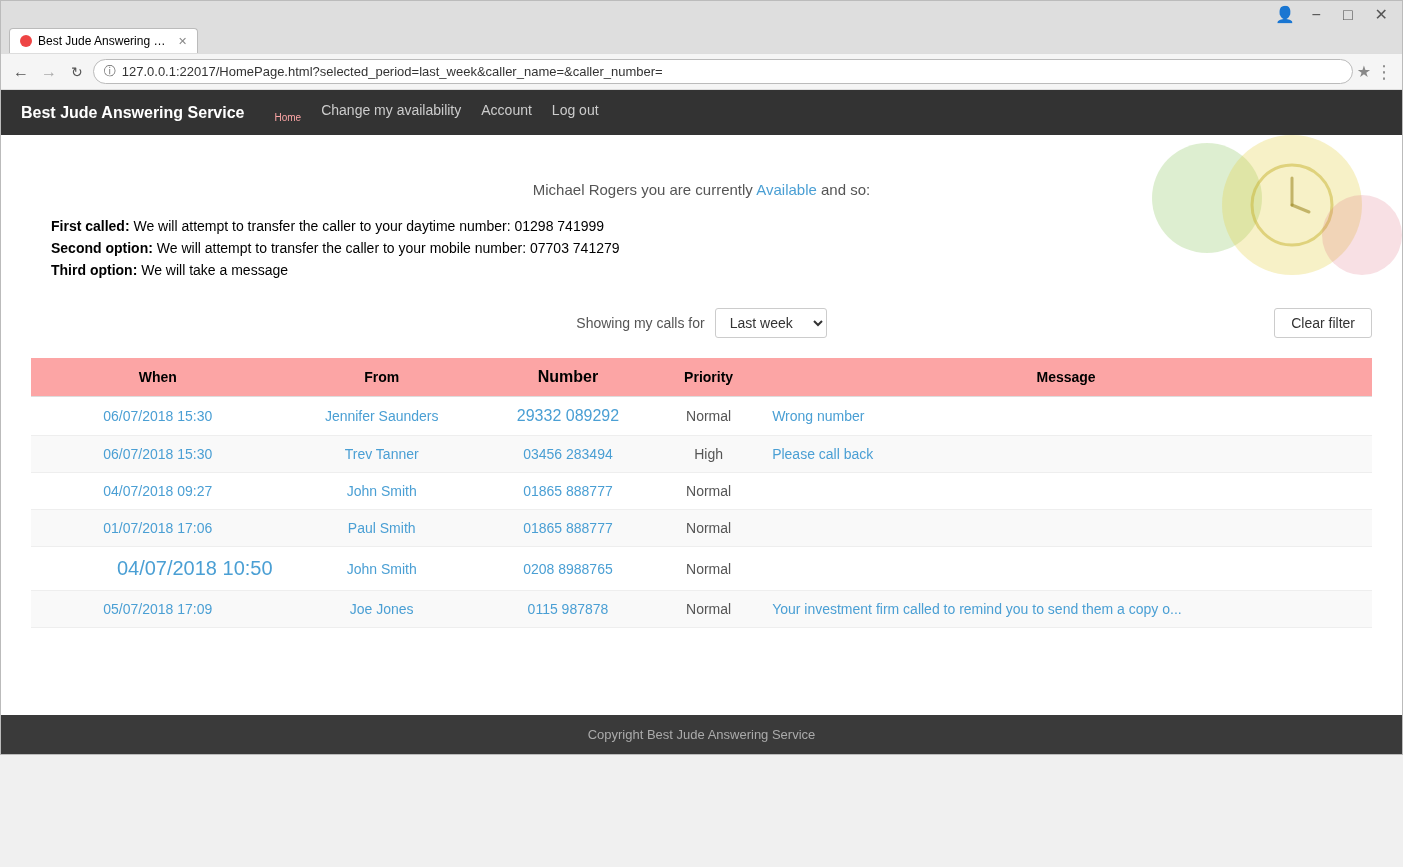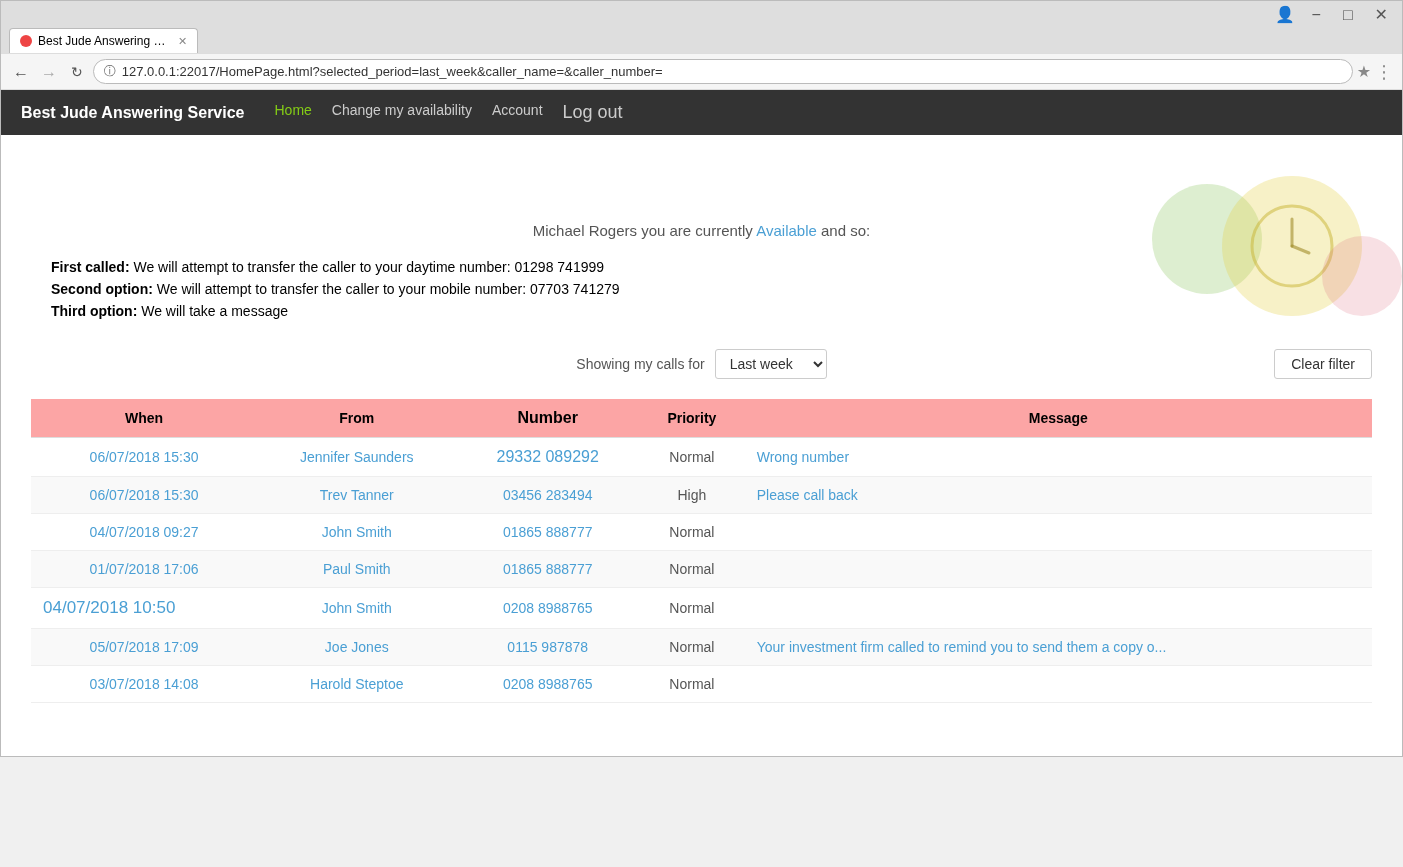--- a/index.html
+++ b/index.html
@@ -36,28 +36,28 @@
     </div>
     <button style="background:none;border:none;cursor:pointer;font-size:16px;color:#888;">★</button>
     <button style="background:none;border:none;cursor:pointer;font-size:18px;color:#888; letter-spacing:1px;">⋮</button>
   </div>
 
   <div style="background:#fff;">
 
     <div style="background:#333; color:#fff; padding:12px 20px; display:flex; align-items:center; gap:30px;">
       <span style="font-size:16px; font-weight:bold;">Best Jude Answering Service</span>
       <nav style="display:flex; gap:20px;">
-        <a style="color:#84cc16; text-decoration:none; font-size:14px; cursor:pointer;">Home</a>
+        <a style="color:#fca5a5; text-decoration:none; font-size:10px; cursor:pointer;margin-top:10px;">Home</a>
         <a style="color:#ccc; text-decoration:none; font-size:14px; cursor:pointer;">Change my availability</a>
         <a style="color:#ccc; text-decoration:none; font-size:14px; cursor:pointer;">Account</a>
-        <a style="color:#ccc; text-decoration:none; font-size:18px; cursor:pointer;">Log out</a>
+        <a style="color:#ccc; text-decoration:none; font-size:14px; cursor:pointer;">Log out</a>
       </nav>
     </div>
 
-    <div style="background:#fff; padding:36px 30px; position:relative; overflow:hidden; min-height:580px;margin-top:41px;">
+    <div style="background:#fff; padding:36px 30px; position:relative; overflow:hidden; min-height:580px;">
 
       <div style="position:absolute; right:140px; top:8px; width:110px; height:110px; border-radius:50%; background:rgba(144,200,100,0.3);"></div>
       <div style="position:absolute; right:40px; top:0; width:140px; height:140px; border-radius:50%; background:rgba(230,210,70,0.3); display:flex; align-items:center; justify-content:center;">
 
         <svg width="90" height="90" viewBox="0 0 90 90">
           <circle cx="45" cy="45" r="40" fill="none" stroke="rgba(200,180,50,0.5)" stroke-width="3"></circle>
           <line x1="45" y1="45" x2="45" y2="18" stroke="rgba(160,140,40,0.6)" stroke-width="3" stroke-linecap="round"></line>
           <line x1="45" y1="45" x2="62" y2="52" stroke="rgba(160,140,40,0.6)" stroke-width="3" stroke-linecap="round"></line>
         </svg>
       </div>
@@ -129,40 +129,36 @@
               <td style="padding: 10px 12px; text-align: left; border-bottom: 1px solid rgb(238, 238, 238); font-size: 14px; color: rgb(85, 85, 85); cursor: default;"></td>
             </tr>
             <tr style="background: rgb(249, 249, 249);">
               <td style="padding: 10px 12px; text-align: center; border-bottom: 1px solid rgb(238, 238, 238); font-size: 14px; color: rgb(74, 159, 212); cursor: pointer;">01/07/2018 17:06</td>
               <td style="padding: 10px 12px; text-align: center; border-bottom: 1px solid rgb(238, 238, 238); font-size: 14px; color: rgb(74, 159, 212); cursor: pointer;">Paul Smith</td>
               <td style="padding: 10px 12px; text-align: center; border-bottom: 1px solid rgb(238, 238, 238); font-size: 14px; color: rgb(74, 159, 212); cursor: pointer;">01865 888777</td>
               <td style="padding: 10px 12px; text-align: center; border-bottom: 1px solid rgb(238, 238, 238); font-size: 14px; color: rgb(85, 85, 85);">Normal</td>
               <td style="padding: 10px 12px; text-align: left; border-bottom: 1px solid rgb(238, 238, 238); font-size: 14px; color: rgb(85, 85, 85); cursor: default;"></td>
             </tr>
             <tr style="background: rgb(255, 255, 255);">
-              <td style="padding: 10px 12px; text-align: left; border-bottom: 1px solid rgb(238, 238, 238); font-size: 17px; color: rgb(74, 159, 212); cursor: pointer;">04/07/2018 10:50</td>
+              <td style="padding: 10px 12px; text-align: right; border-bottom: 1px solid rgb(238, 238, 238); font-size: 20px; color: rgb(74, 159, 212); cursor: pointer;">04/07/2018 10:50</td>
               <td style="padding: 10px 12px; text-align: center; border-bottom: 1px solid rgb(238, 238, 238); font-size: 14px; color: rgb(74, 159, 212); cursor: pointer;">John Smith</td>
               <td style="padding: 10px 12px; text-align: center; border-bottom: 1px solid rgb(238, 238, 238); font-size: 14px; color: rgb(74, 159, 212); cursor: pointer;">0208 8988765</td>
               <td style="padding: 10px 12px; text-align: center; border-bottom: 1px solid rgb(238, 238, 238); font-size: 14px; color: rgb(85, 85, 85);">Normal</td>
               <td style="padding: 10px 12px; text-align: left; border-bottom: 1px solid rgb(238, 238, 238); font-size: 14px; color: rgb(85, 85, 85); cursor: default;"></td>
             </tr>
             <tr style="background: rgb(249, 249, 249);">
               <td style="padding: 10px 12px; text-align: center; border-bottom: 1px solid rgb(238, 238, 238); font-size: 14px; color: rgb(74, 159, 212); cursor: pointer;">05/07/2018 17:09</td>
               <td style="padding: 10px 12px; text-align: center; border-bottom: 1px solid rgb(238, 238, 238); font-size: 14px; color: rgb(74, 159, 212); cursor: pointer;">Joe Jones</td>
               <td style="padding: 10px 12px; text-align: center; border-bottom: 1px solid rgb(238, 238, 238); font-size: 14px; color: rgb(74, 159, 212); cursor: pointer;">0115 987878</td>
               <td style="padding: 10px 12px; text-align: center; border-bottom: 1px solid rgb(238, 238, 238); font-size: 14px; color: rgb(85, 85, 85);">Normal</td>
               <td style="padding: 10px 12px; text-align: left; border-bottom: 1px solid rgb(238, 238, 238); font-size: 14px; color: rgb(74, 159, 212); cursor: pointer;">Your investment firm called to remind you to send them a copy o...</td>
             </tr>
-            <tr style="background: rgb(255, 255, 255);">
-              <td style="padding: 10px 12px; text-align: center; border-bottom: 1px solid rgb(238, 238, 238); font-size: 14px; color: rgb(74, 159, 212); cursor: pointer;">03/07/2018 14:08</td>
-              <td style="padding: 10px 12px; text-align: center; border-bottom: 1px solid rgb(238, 238, 238); font-size: 14px; color: rgb(74, 159, 212); cursor: pointer;">Harold Steptoe</td>
-              <td style="padding: 10px 12px; text-align: center; border-bottom: 1px solid rgb(238, 238, 238); font-size: 14px; color: rgb(74, 159, 212); cursor: pointer;">0208 8988765</td>
-              <td style="padding: 10px 12px; text-align: center; border-bottom: 1px solid rgb(238, 238, 238); font-size: 14px; color: rgb(85, 85, 85);">Normal</td>
-              <td style="padding: 10px 12px; text-align: left; border-bottom: 1px solid rgb(238, 238, 238); font-size: 14px; color: rgb(85, 85, 85); cursor: default;"></td>
-            </tr>
           </tbody>
       </table>
 
     </div>
 
+    <div style="background:#3a3a3a; color:#aaa; text-align:center; padding:12px; font-size:13px;">
+      <span>Copyright Best Jude Answering Service</span>
+    </div>
 
   </div>
 </div>
 
 </body></html>

